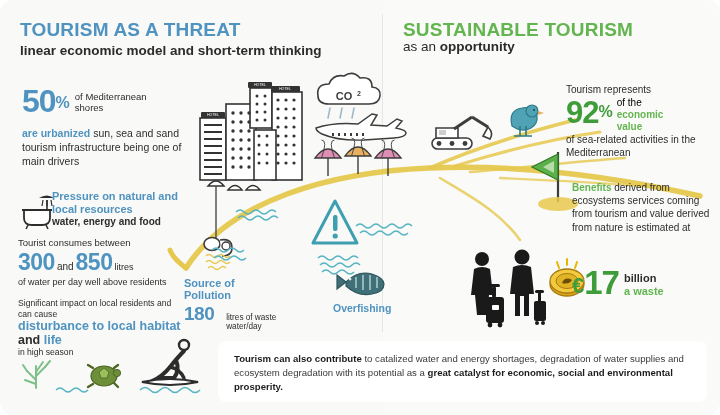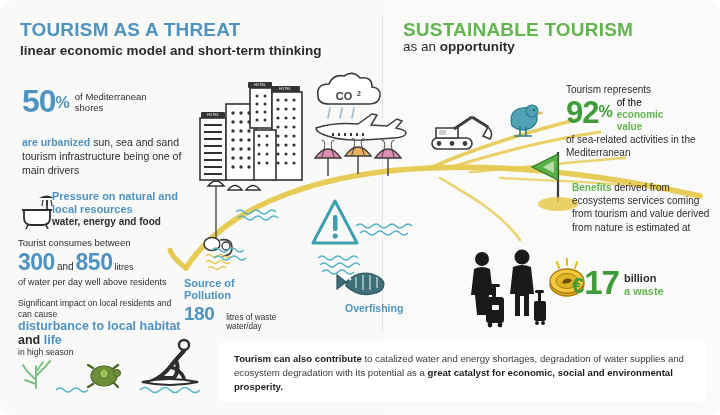--- a/index.html
+++ b/index.html
@@ -50,21 +50,21 @@
     font-size: 31px; font-weight: bold; line-height: .95;
     letter-spacing: -1px;
   }
 
   
   #stat-50 { left: 22px; top: 86px; width: 175px; }
   #stat-50 .row { display: flex; align-items: flex-start; }
   #stat-50 .num { font-size: 32px; }
   #stat-50 .pctsym { font-size: 16px; font-weight: bold; color: #4f93c0; margin-top: 8px; }
   #stat-50 .side { margin-left: 5px; margin-top: 5px; font-size: 9.5px; line-height: 1.2; color: #2d2d2d; }
-  #stat-50 .body { margin-top: 20px; font-size: 10.5px; line-height: 1.3; color: #2d2d2d; }
+  #stat-50 .body { margin-top: 11px; font-size: 10.5px; line-height: 1.3; color: #2d2d2d; }
   #stat-50 .body b { color: #4f93c0; }
 
   #stat-press { left: 52px; top: 190px; width: 142px; }
   #stat-press .hl { font-size: 11px; font-weight: bold; color: #4f93c0; line-height: 1.2; }
   #stat-press .hl2 { font-size: 10px; font-weight: bold; color: #2d2d2d; line-height: 1.25; }
 
   #stat-water { left: 18px; top: 237px; width: 180px; }
   #stat-water .lead { font-size: 9.5px; color: #2d2d2d; }
   #stat-water .nums { display: flex; align-items: baseline; gap: 2px; margin: 1px 0; }
   #stat-water .nums .n { font-size: 23px; font-weight: bold; color: #4f93c0; letter-spacing: -.5px; }
@@ -101,21 +101,21 @@
 
   
   #lbl-poll { position: absolute; left: 184px; top: 277px; width: 110px; }
   #lbl-poll .t { font-size: 11px; font-weight: bold; color: #4f93c0; line-height: 1.12; }
   #lbl-poll .r { display: flex; align-items: baseline; margin-top: 1px; }
   #lbl-poll .n { font-size: 19px; font-weight: bold; color: #4f93c0; letter-spacing: -.5px; }
   #lbl-poll .u { font-size: 8.2px; color: #2d2d2d; margin-left: 12px; line-height: 1.15; }
 
   #lbl-deg { position: absolute; left: 360px; top: 199px; width: 110px;
              font-size: 9.5px; font-weight: bold; color: #4f93c0; line-height: 1.2; }
-  #lbl-over { position: absolute; left: 345px; top: 302px;
+  #lbl-over { position: absolute; left: 333px; top: 302px;
               font-size: 10.5px; font-weight: bold; color: #4f93c0; }
 
   
   #banner {
     position: absolute; left: 218px; top: 341px;
     width: 489px; height: 61px;
     background: #ffffff; border-radius: 8px;
     padding: 11px 16px;
     font-size: 9.6px; line-height: 1.45; color: #3a3a3a;
   }

